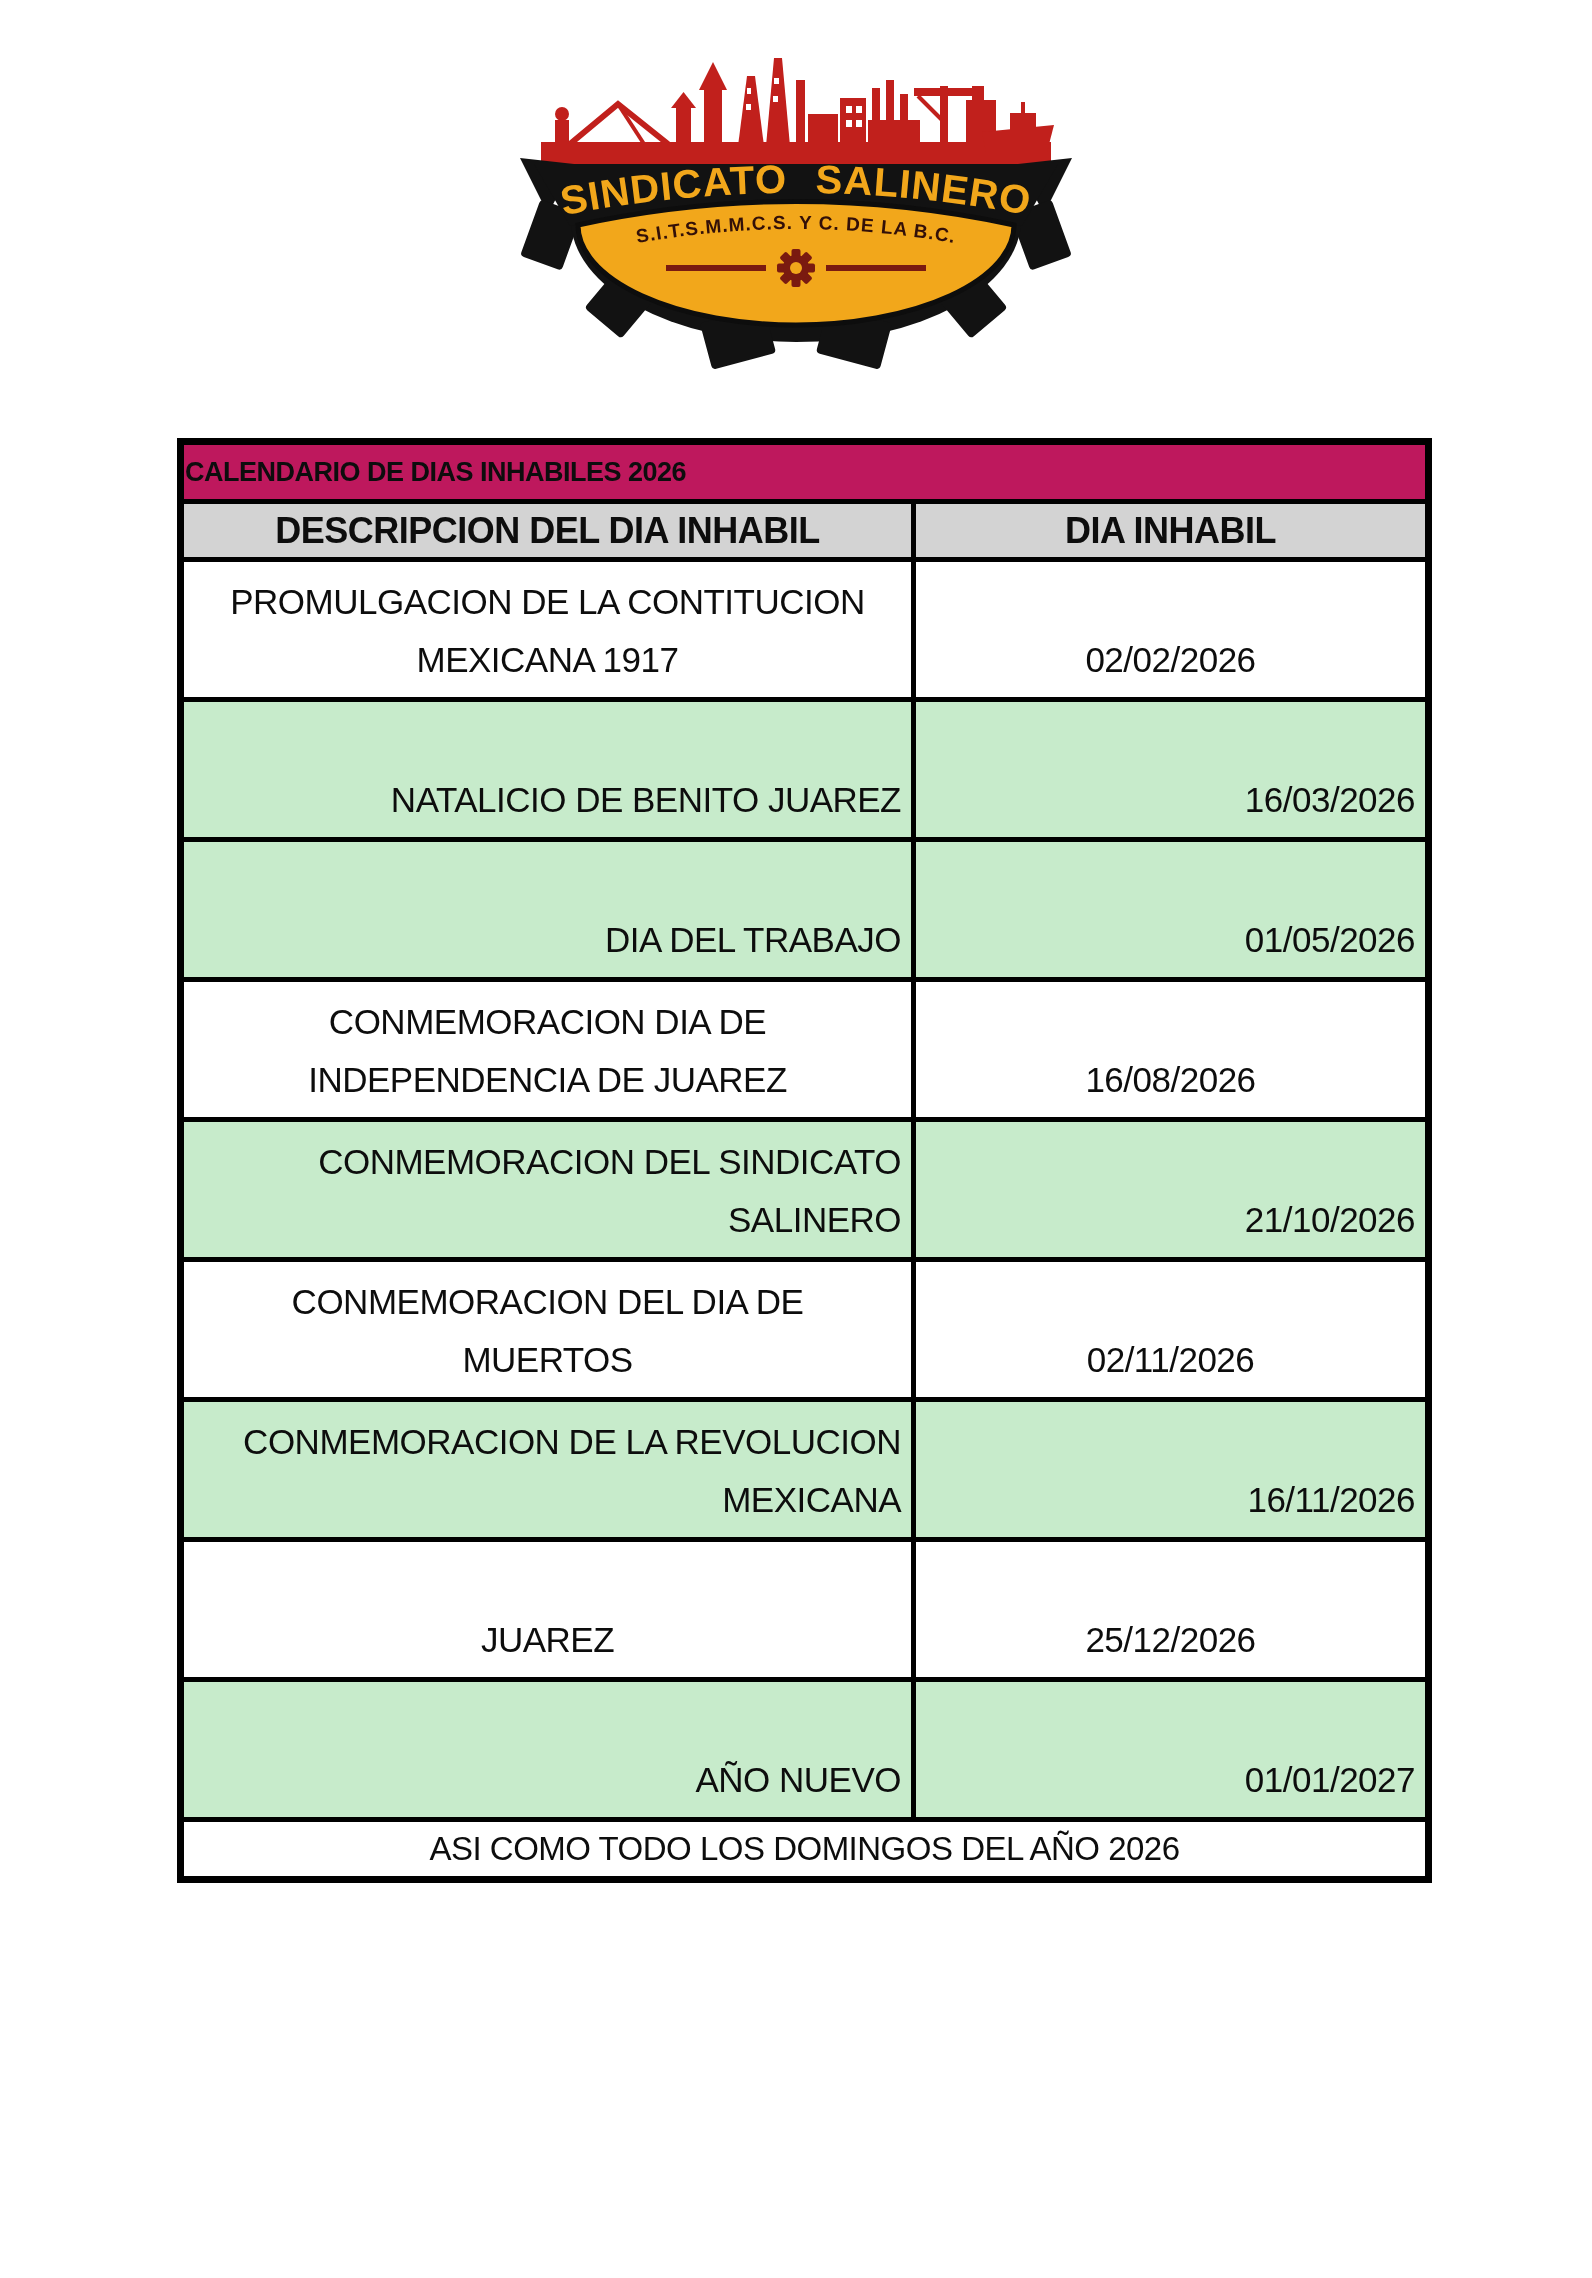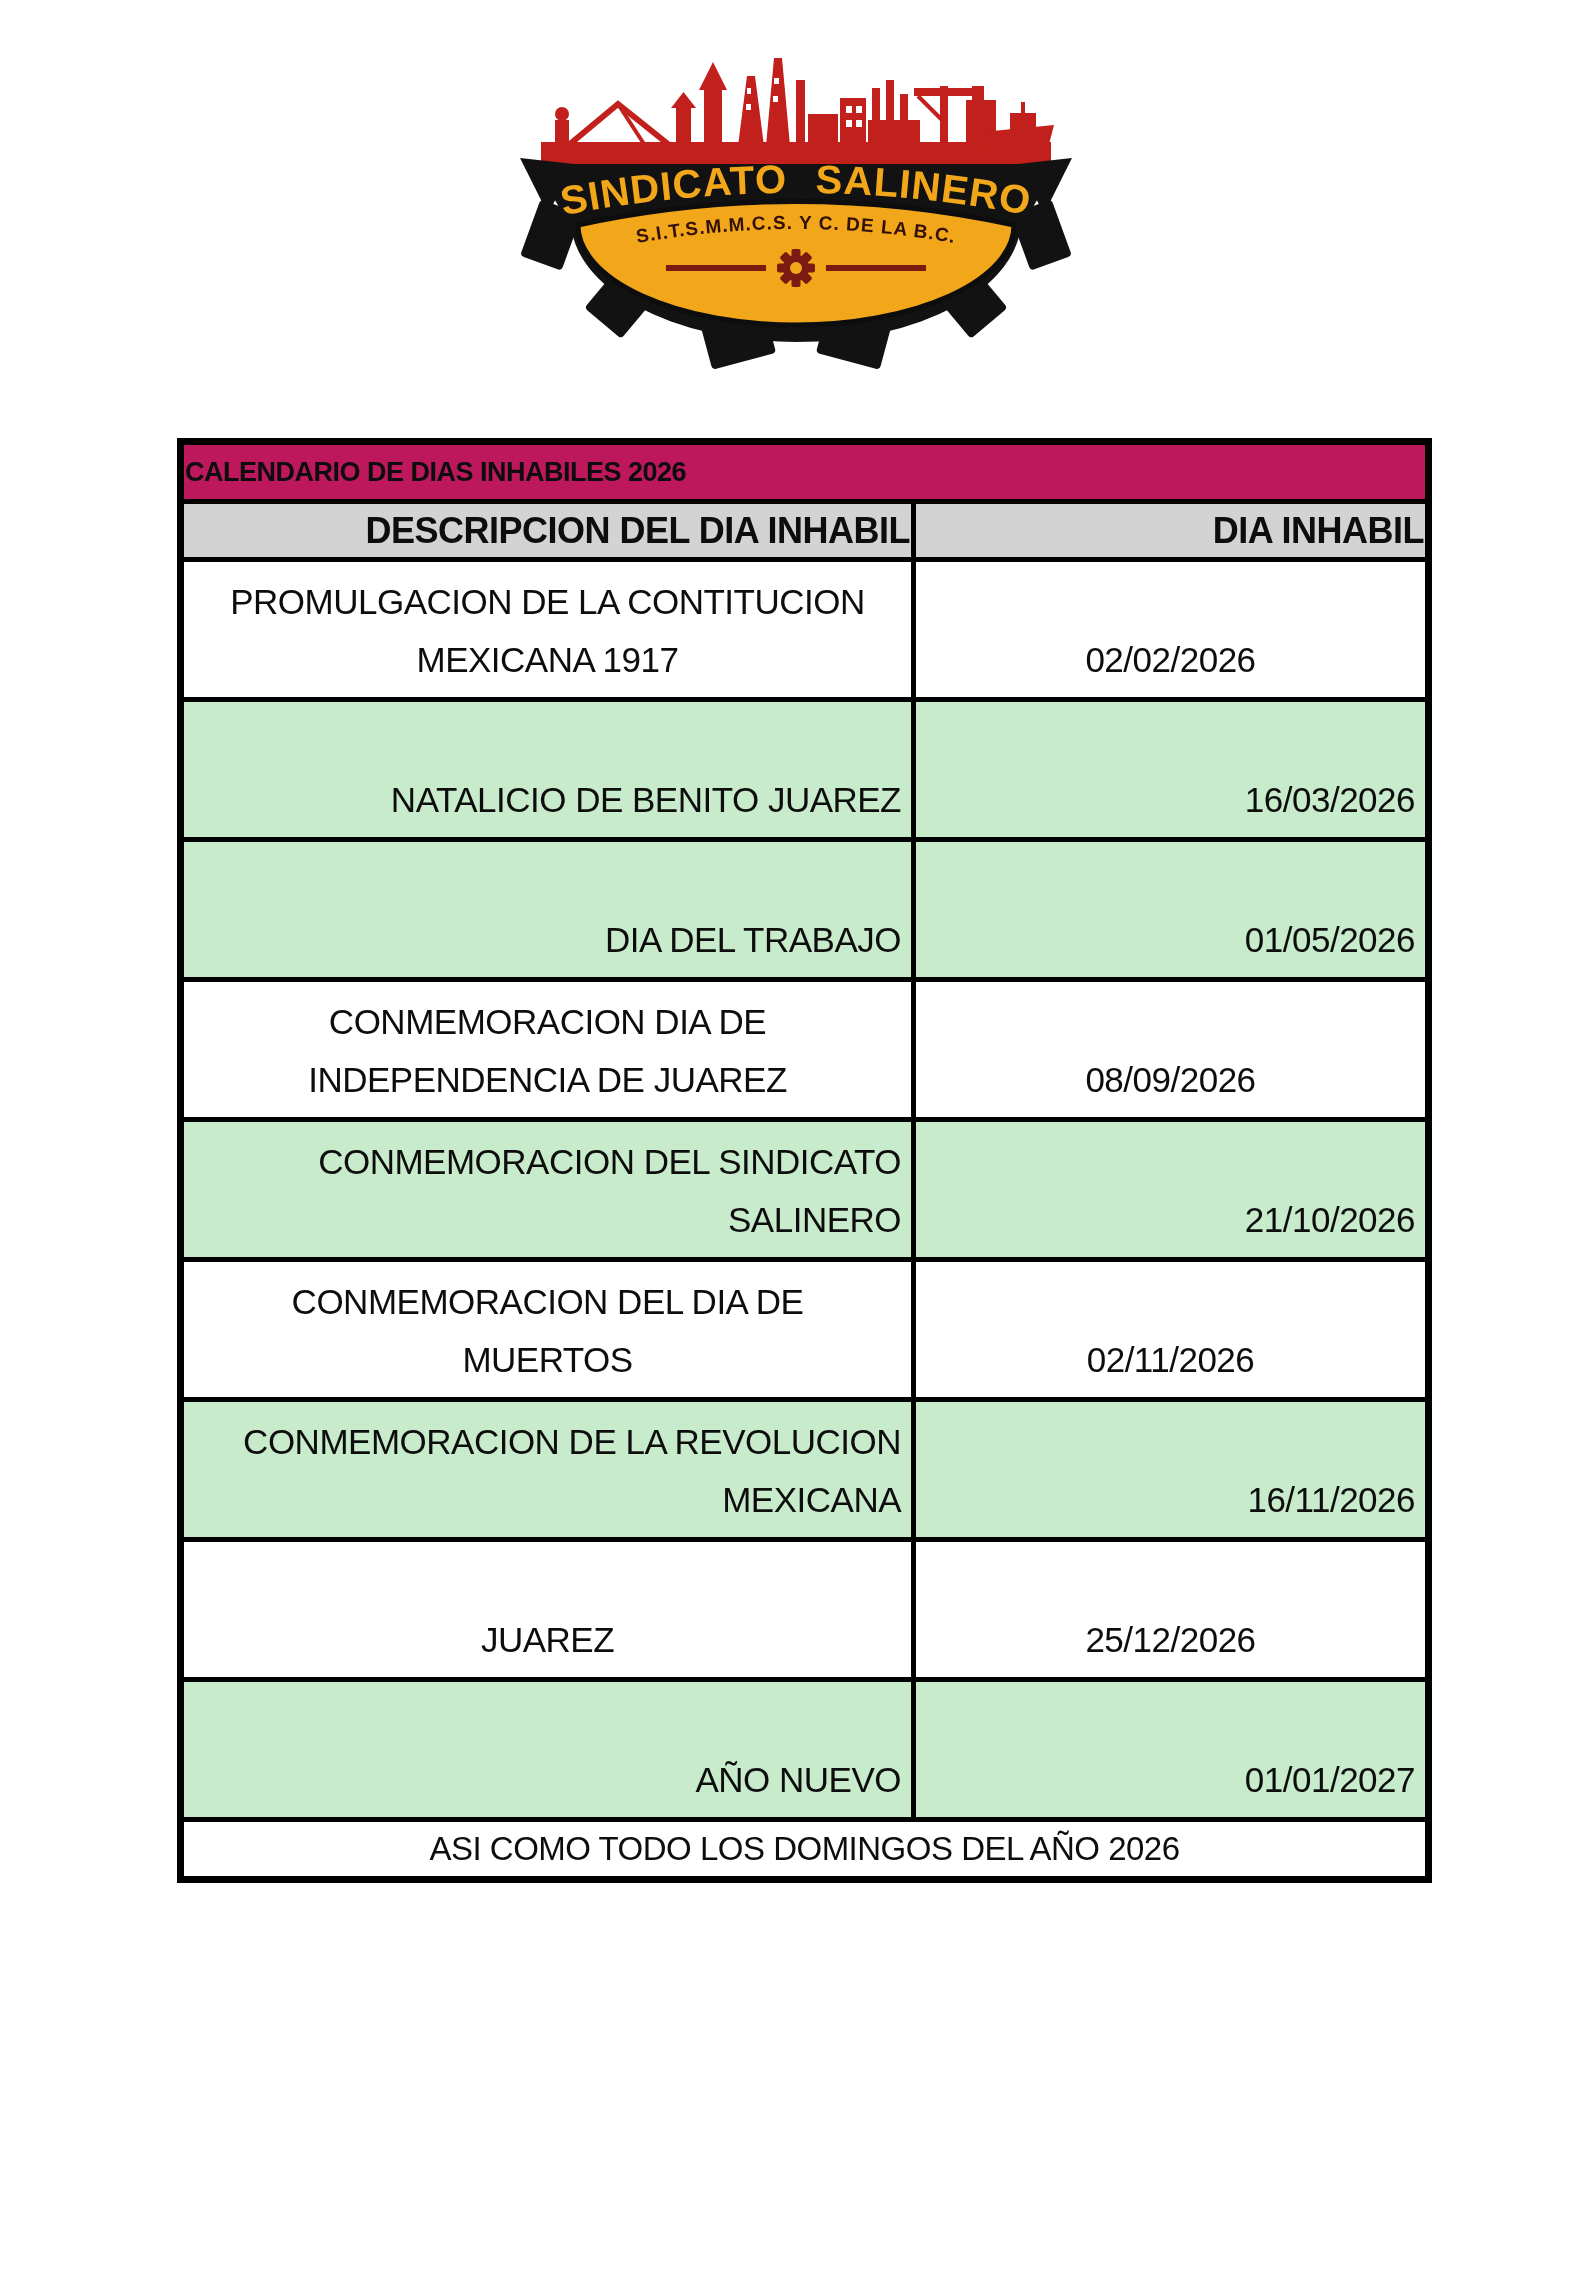--- a/index.html
+++ b/index.html
@@ -37,21 +37,21 @@
     letter-spacing:-0.5px;
     text-align:left;
     vertical-align:middle;
   }
   tr.col-heads th{
     height:58px;
     background:#d3d3d3;
     font-size:36px;
     font-weight:bold;
     letter-spacing:-0.5px;
-    text-align:right;
+    text-align:center;
     vertical-align:middle;
   }
   tbody td{
     height:140px;
     vertical-align:bottom;
     text-align:center;
     font-size:35px;
     font-weight:400;
     letter-spacing:-0.5px;
     line-height:58px;
@@ -202,21 +202,21 @@
         <td>
           <div>DIA DEL TRABAJO</div>
         </td>
         <td>01/05/2026</td>
       </tr>
       <tr class="white">
         <td>
           <div>CONMEMORACION DIA DE</div>
           <div>INDEPENDENCIA DE JUAREZ</div>
         </td>
-        <td>08/09/2026</td>
+        <td>16/08/2026</td>
       </tr>
       <tr class="green">
         <td>
           <div>CONMEMORACION DEL SINDICATO</div>
           <div>SALINERO</div>
         </td>
         <td>21/10/2026</td>
       </tr>
       <tr class="white">
         <td>

